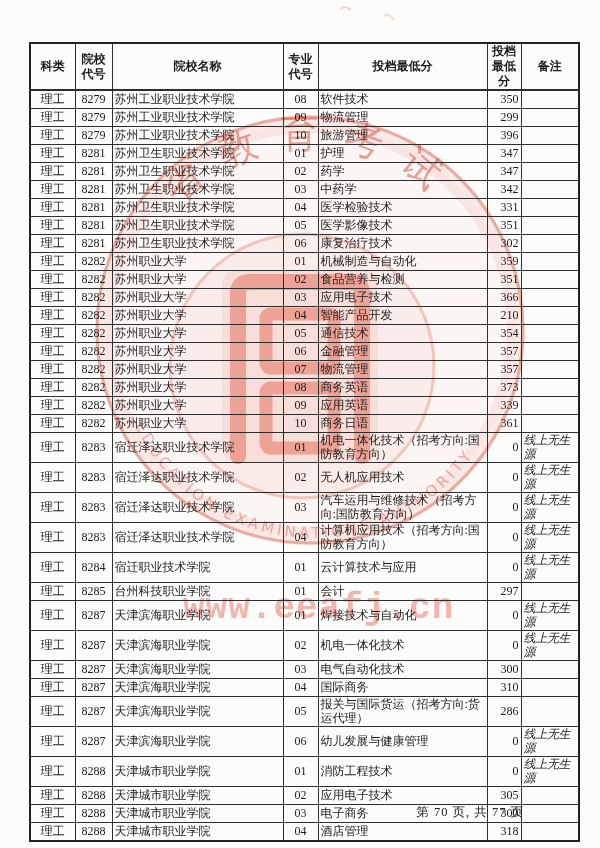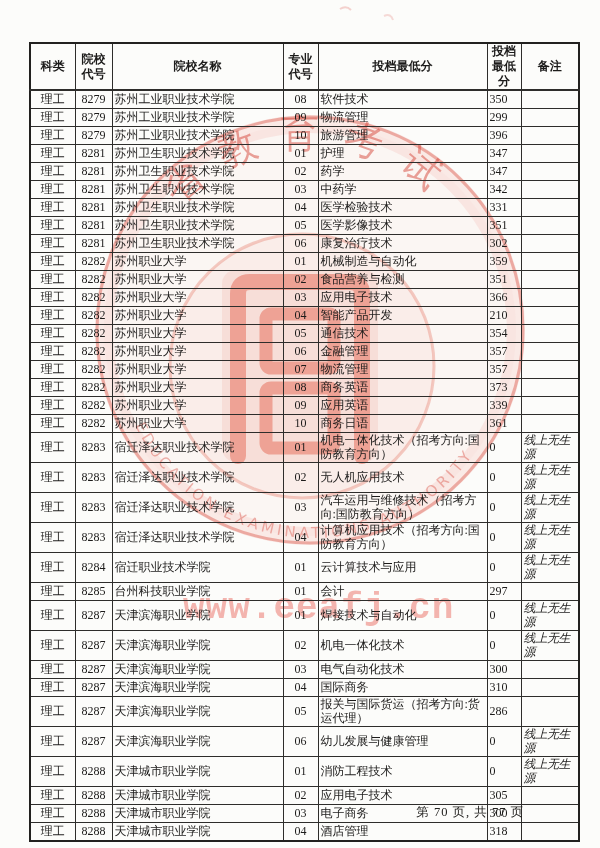--- a/index.html
+++ b/index.html
@@ -64,21 +64,21 @@
     border-bottom-width: 2px;
   }
   .score-table td {
     height: 15px;
     line-height: 13.5px;
     padding: 1px 2px;
     vertical-align: middle;
   }
   .c-cat, .c-code, .c-mcode { text-align: center; }
   .c-college, .c-major { text-align: left; }
-  .c-score { padding-right: 2px; }
+  .c-score { text-align: right; padding-right: 2px; }
   .c-note {
     text-align: left;
     font-size: 11px;
     letter-spacing: -0.3px;
     padding: 1px 0 1px 1px;
     font-style: italic;
   }
   
   .footer {
     position: absolute;

